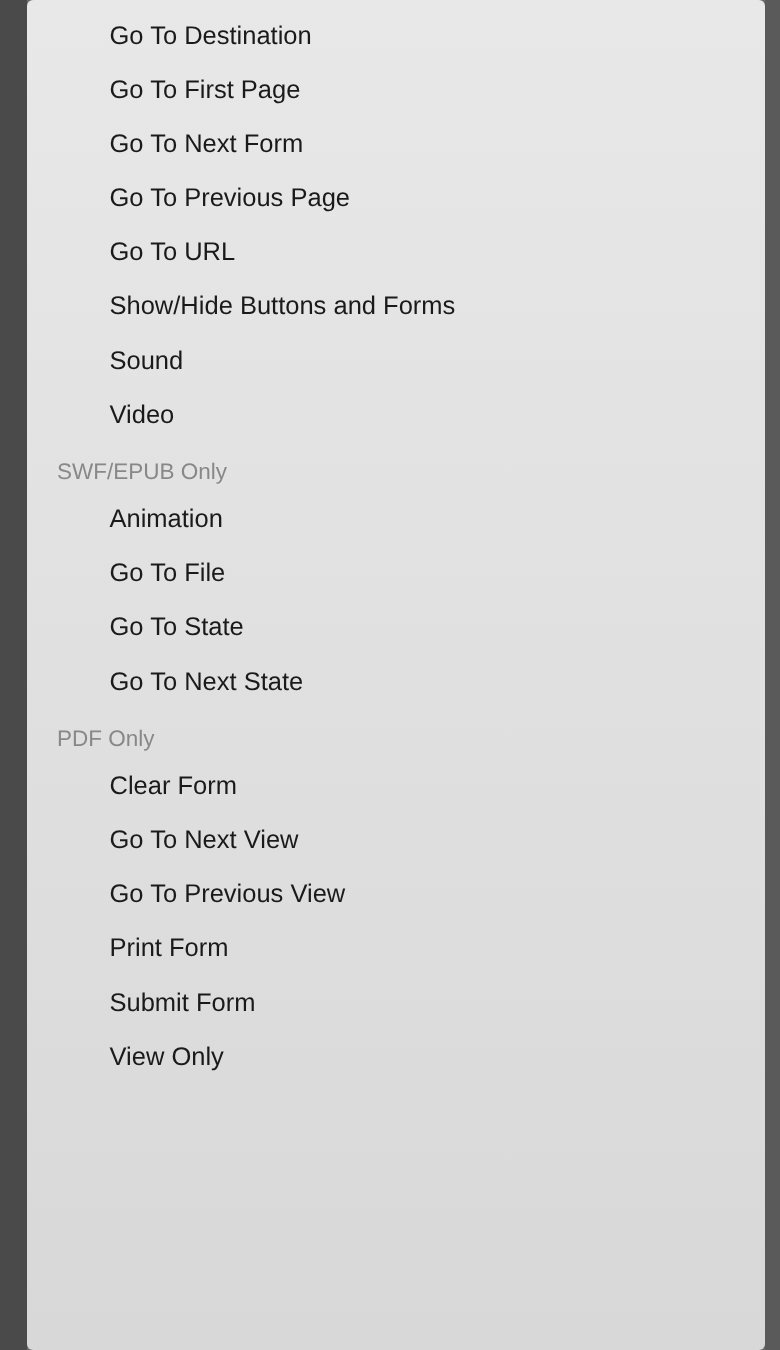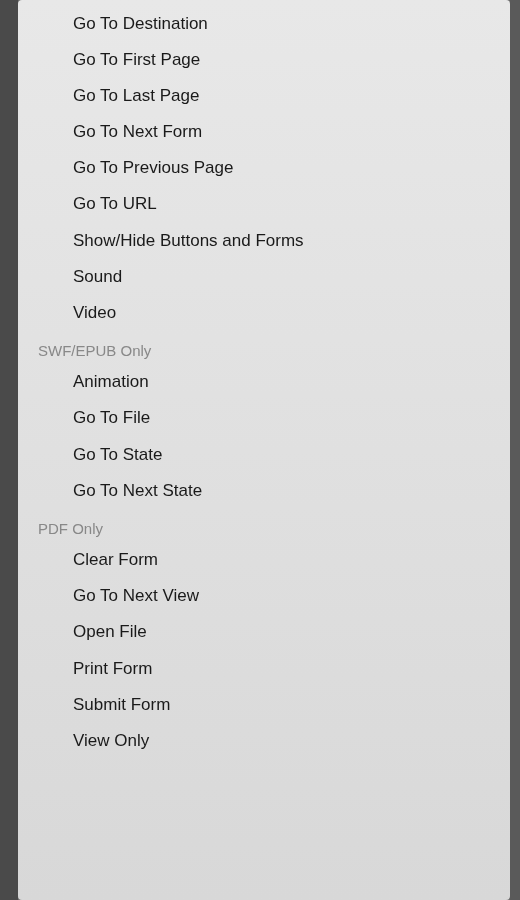--- a/index.html
+++ b/index.html
@@ -87,34 +87,33 @@
 
 <div class="background">
   <div class="left-bar"></div>
   <div class="right-bar"></div>
   <div class="left-accent"></div>
   <div class="dropdown-panel">
     <ul class="menu-list">
 
     <li class="menu-item">Go To Destination</li>
         <li class="menu-item">Go To First Page</li>
-        <li class="menu-item">Go To Last Page</li>
         <li class="menu-item">Go To Next Form</li>
         <li class="menu-item">Go To Previous Page</li>
         <li class="menu-item">Go To URL</li>
         <li class="menu-item">Show/Hide Buttons and Forms</li>
         <li class="menu-item">Sound</li>
         <li class="menu-item">Video</li>
         <li class="menu-section-header">SWF/EPUB Only</li>
         <li class="menu-item">Animation</li>
         <li class="menu-item">Go To File</li>
         <li class="menu-item">Go To State</li>
         <li class="menu-item">Go To Next State</li>
         <li class="menu-section-header">PDF Only</li>
         <li class="menu-item">Clear Form</li>
         <li class="menu-item">Go To Next View</li>
-        <li class="menu-item">Open File</li>
+        <li class="menu-item">Go To Previous View</li>
         <li class="menu-item">Print Form</li>
         <li class="menu-item">Submit Form</li>
         <li class="menu-item">View Only</li>
       </ul>
   </div>
 </div>
 
 </body></html>

